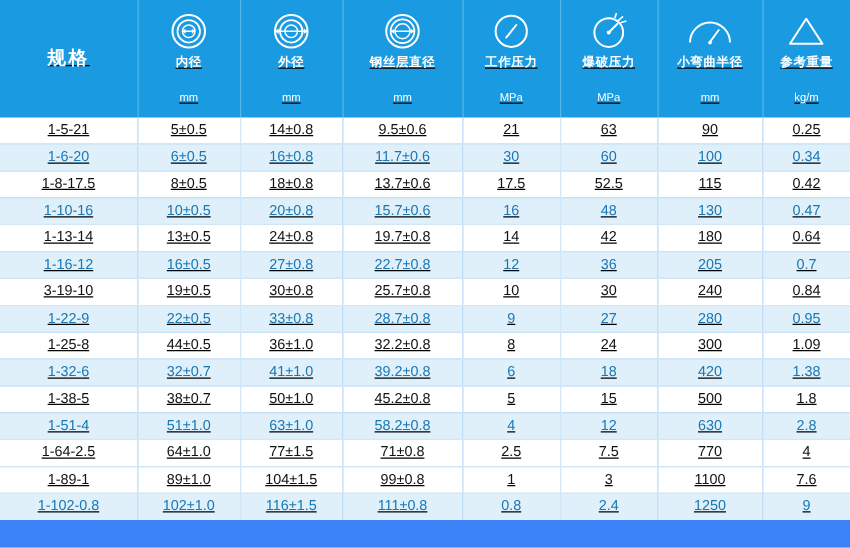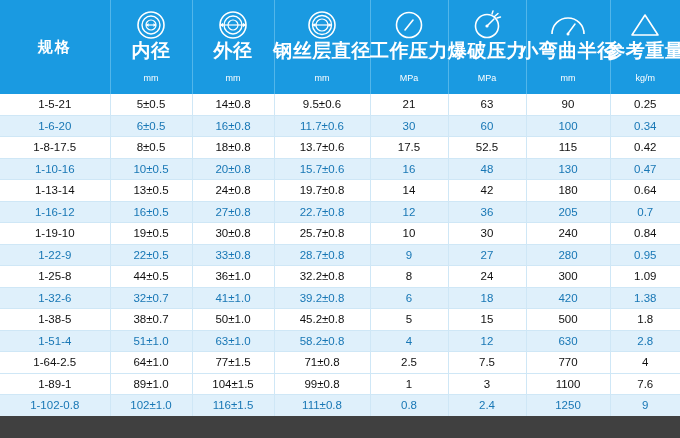--- a/index.html
+++ b/index.html
@@ -10,21 +10,22 @@
   body {
     width: 680px;
     height: 438px;
     font-family: "Liberation Sans", sans-serif;
     overflow: hidden;
   }
   #spec-table-wrap {
     width: 680px;
     height: 438px;
     box-sizing: border-box;
-    background: #404040;
+    background: #3b82f6;
+    text-decoration: underline;
   }
   table.spec-table {
     width: 680px;
     border-collapse: collapse;
     table-layout: fixed;
   }
   
   thead tr.header-row {
     background: #1a9ae1;
   }
@@ -48,21 +49,21 @@
     height: 78px;
   }
   .hicon {
     height: 34px;
     display: flex;
     align-items: center;
     justify-content: center;
     margin-bottom: 1px;
   }
   .htitle {
-    font-size: 19px;
+    font-size: 10px;
     font-weight: bold;
     letter-spacing: 0.5px;
     line-height: 15px;
     white-space: nowrap;
   }
   .hunit {
     font-size: 9px;
     font-weight: normal;
     line-height: 11px;
     margin-top: 15px;
@@ -292,21 +293,21 @@
           <td>1-16-12</td>
           <td>16±0.5</td>
           <td>27±0.8</td>
           <td>22.7±0.8</td>
           <td>12</td>
           <td>36</td>
           <td>205</td>
           <td>0.7</td>
         </tr>
         <tr class="row-odd">
-          <td>1-19-10</td>
+          <td>3-19-10</td>
           <td>19±0.5</td>
           <td>30±0.8</td>
           <td>25.7±0.8</td>
           <td>10</td>
           <td>30</td>
           <td>240</td>
           <td>0.84</td>
         </tr>
         <tr class="row-even">
           <td>1-22-9</td>

